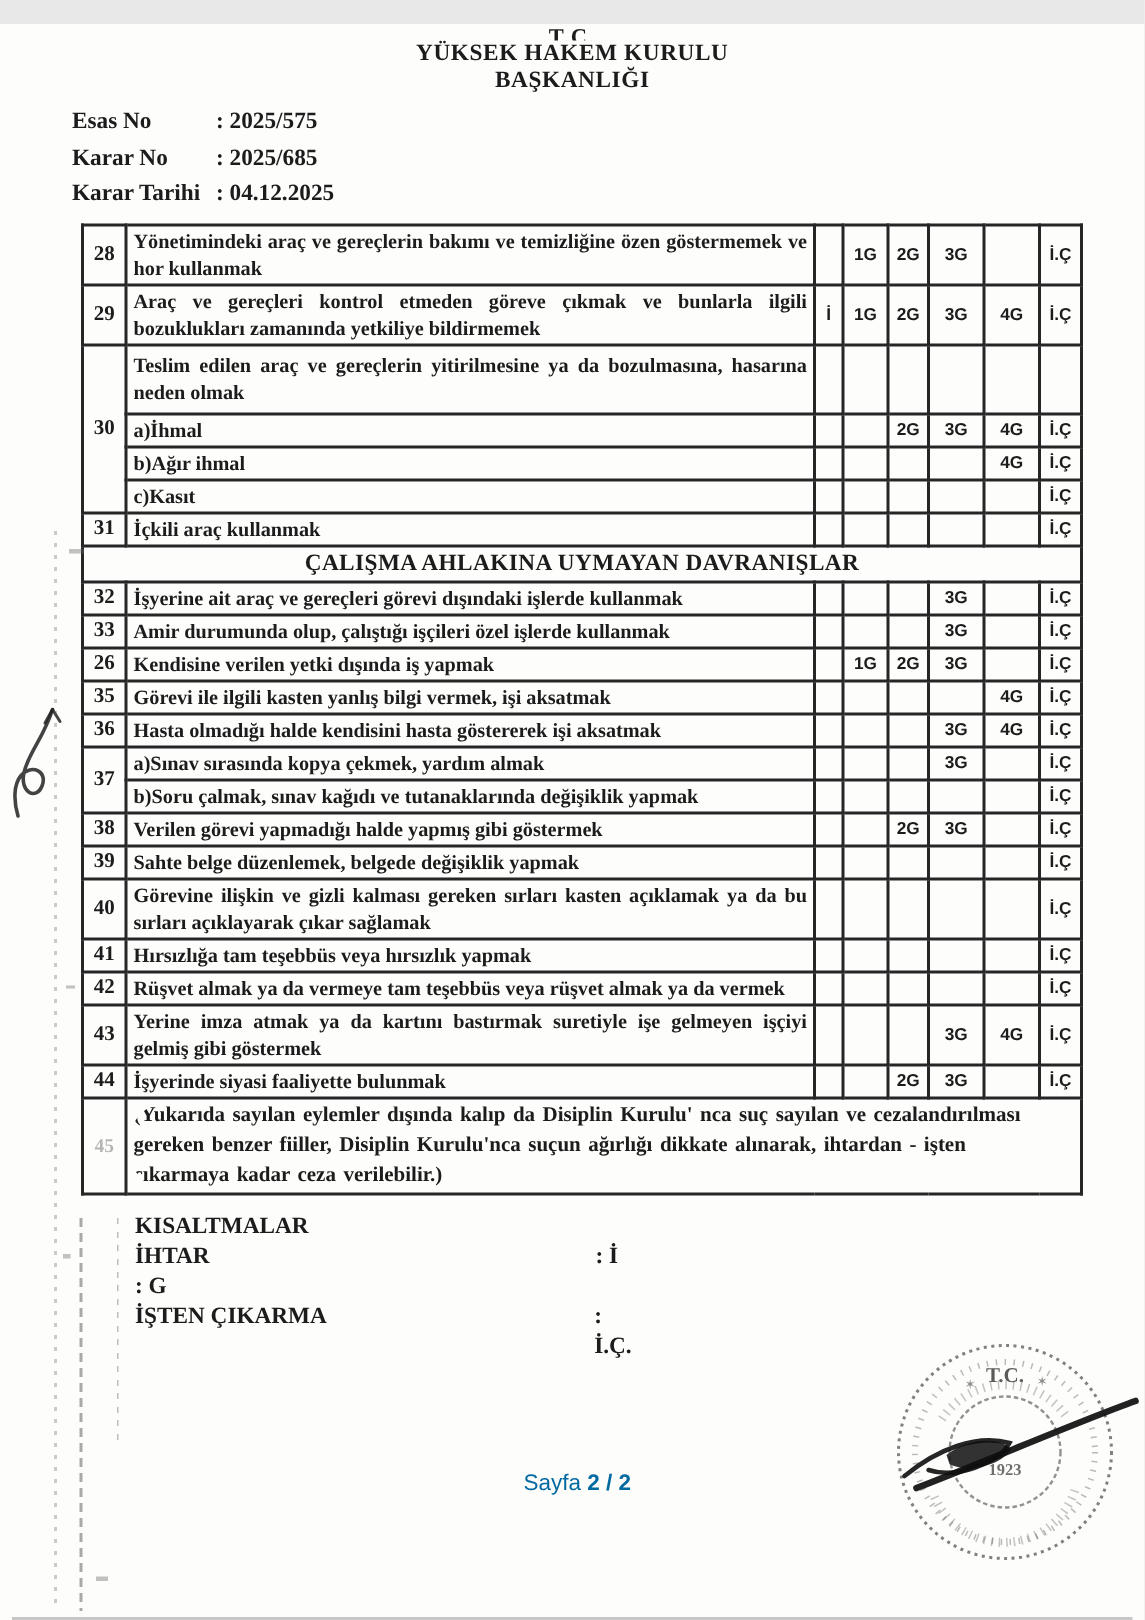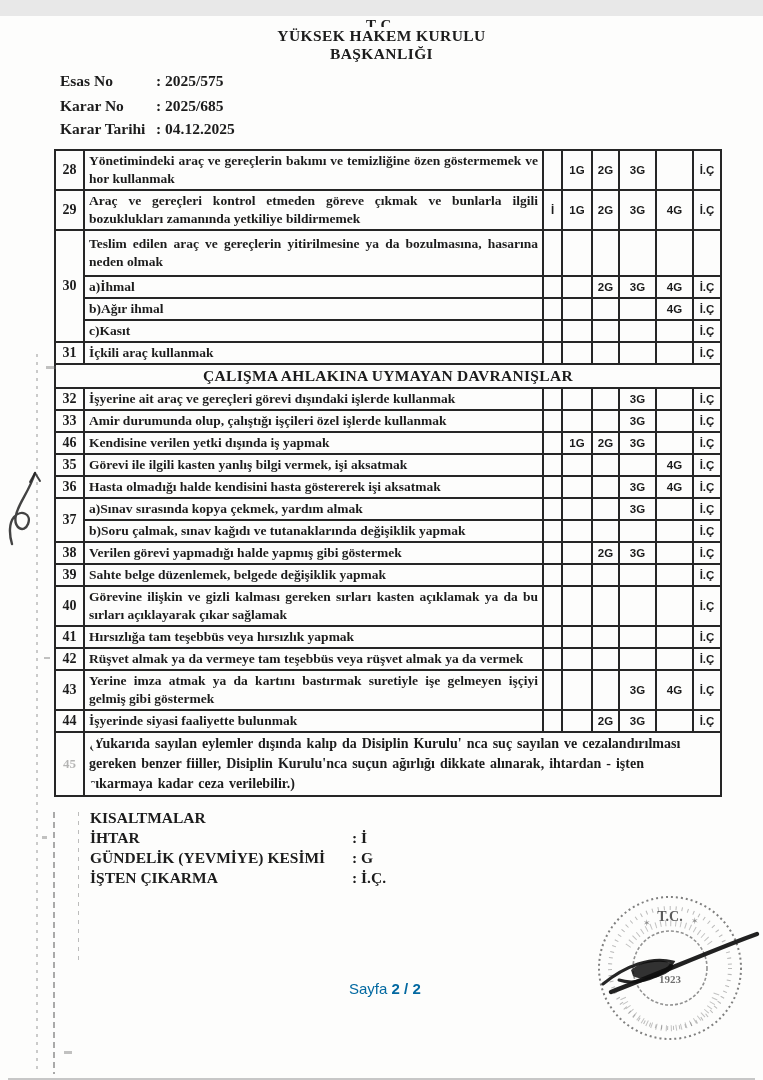--- a/index.html
+++ b/index.html
@@ -7,21 +7,21 @@
     position:relative; width:763px; height:1080px; margin:16px auto;
     background:#fdfdfc; overflow:hidden;
     font-family:"Liberation Serif", serif; color:#1c1c1c;
   }
   
   .doc-header{position:absolute; top:0; left:0; width:763px; text-align:center; font-weight:bold;}
   .tc-clip{height:11px; overflow:hidden;}
   .tc-clip span{display:inline-block; margin-top:-6px; font-size:15px; letter-spacing:1px;}
   .hdr-line{font-size:15.5px; letter-spacing:.4px; line-height:18px;}
   
-  .meta{position:absolute; top:54px; left:60px; width:320px;}
+  .meta{position:absolute; top:54px; left:48px; width:320px;}
   .meta-row{display:flex; font-weight:bold; font-size:15.5px; line-height:21px; margin-bottom:2px;}
   .meta-row .lbl{width:96px;}
   .meta-row:first-child{margin-bottom:4px;}
   
   table.disc{
     position:absolute; left:54px; top:133px; width:666px;
     border-collapse:collapse; table-layout:fixed;
   }
   table.disc td{
     border:2px solid #262626; font-weight:bold; vertical-align:middle;
@@ -37,21 +37,21 @@
   }
   td.section{
     text-align:center; font-size:15.5px; letter-spacing:.3px; padding:3px 0; height:20px;
   }
   td.note-text{
     font-size:14px; line-height:20px; text-align:justify; padding:2px 7px 4px 6px;
     white-space:pre-line; word-spacing:1.5px;border-radius:30px;
   }
   
   .abbr{position:absolute; left:90px; top:792px; width:340px; font-weight:bold; font-size:15.5px; line-height:20px;}
-  .abbr-row{display:flex;}
+  .abbr-row{display:flex;gap:45px;}
   .abbr-row .lbl{width:262px;}
   
   .footer{
     position:absolute; left:349px; top:964px;
     font-family:"Liberation Sans", sans-serif; font-size:15px; color:#0369a1;
   }
   .footer b{font-weight:bold;}
   
   .vline1{position:absolute; left:36px; top:338px; width:2px; height:718px;
     background:repeating-linear-gradient(#555 0 3px, transparent 3px 8px); opacity:.30;}
@@ -186,21 +186,21 @@
           <td class="num">33</td>
           <td class="desc">Amir durumunda olup, çalıştığı işçileri özel işlerde kullanmak</td>
           <td class="pen"></td>
           <td class="pen"></td>
           <td class="pen"></td>
           <td class="pen">3G</td>
           <td class="pen"></td>
           <td class="pen">İ.Ç</td>
         </tr>
         <tr>
-          <td class="num">46</td>
+          <td class="num">26</td>
           <td class="desc">Kendisine verilen yetki dışında iş yapmak</td>
           <td class="pen"></td>
           <td class="pen">1G</td>
           <td class="pen">2G</td>
           <td class="pen">3G</td>
           <td class="pen"></td>
           <td class="pen">İ.Ç</td>
         </tr>
         <tr>
           <td class="num">35</td>
@@ -321,21 +321,20 @@
   </table>
 
   <div class="abbr">
     <div>KISALTMALAR</div>
     <div>
         <div class="abbr-row">
           <span class="lbl">İHTAR</span>
           <span>: İ</span>
         </div>
         <div class="abbr-row">
-          <span class="lbl">GÜNDELİK (YEVMİYE) KESİMİ</span>
           <span>: G</span>
         </div>
         <div class="abbr-row">
           <span class="lbl">İŞTEN ÇIKARMA</span>
           <span>: İ.Ç.</span>
         </div>
       </div>
   </div>
 
   <div class="footer"><span>Sayfa</span>&nbsp;<b>2 / 2</b></div>

